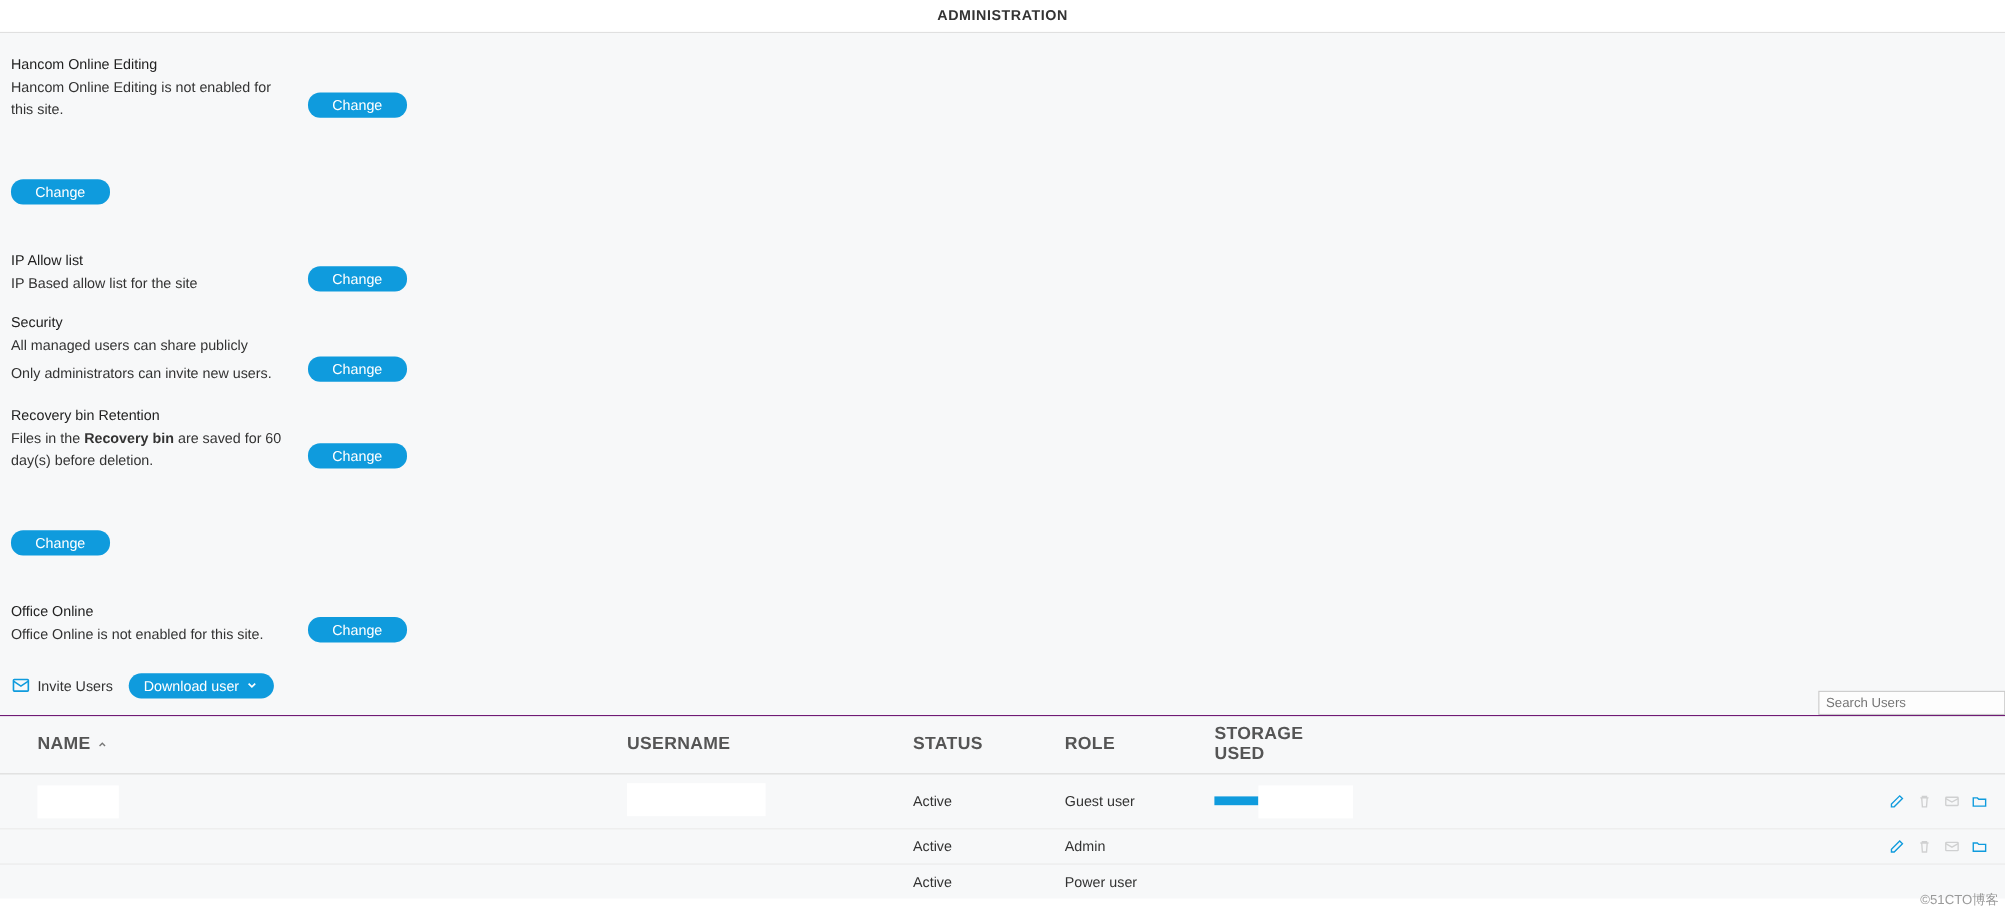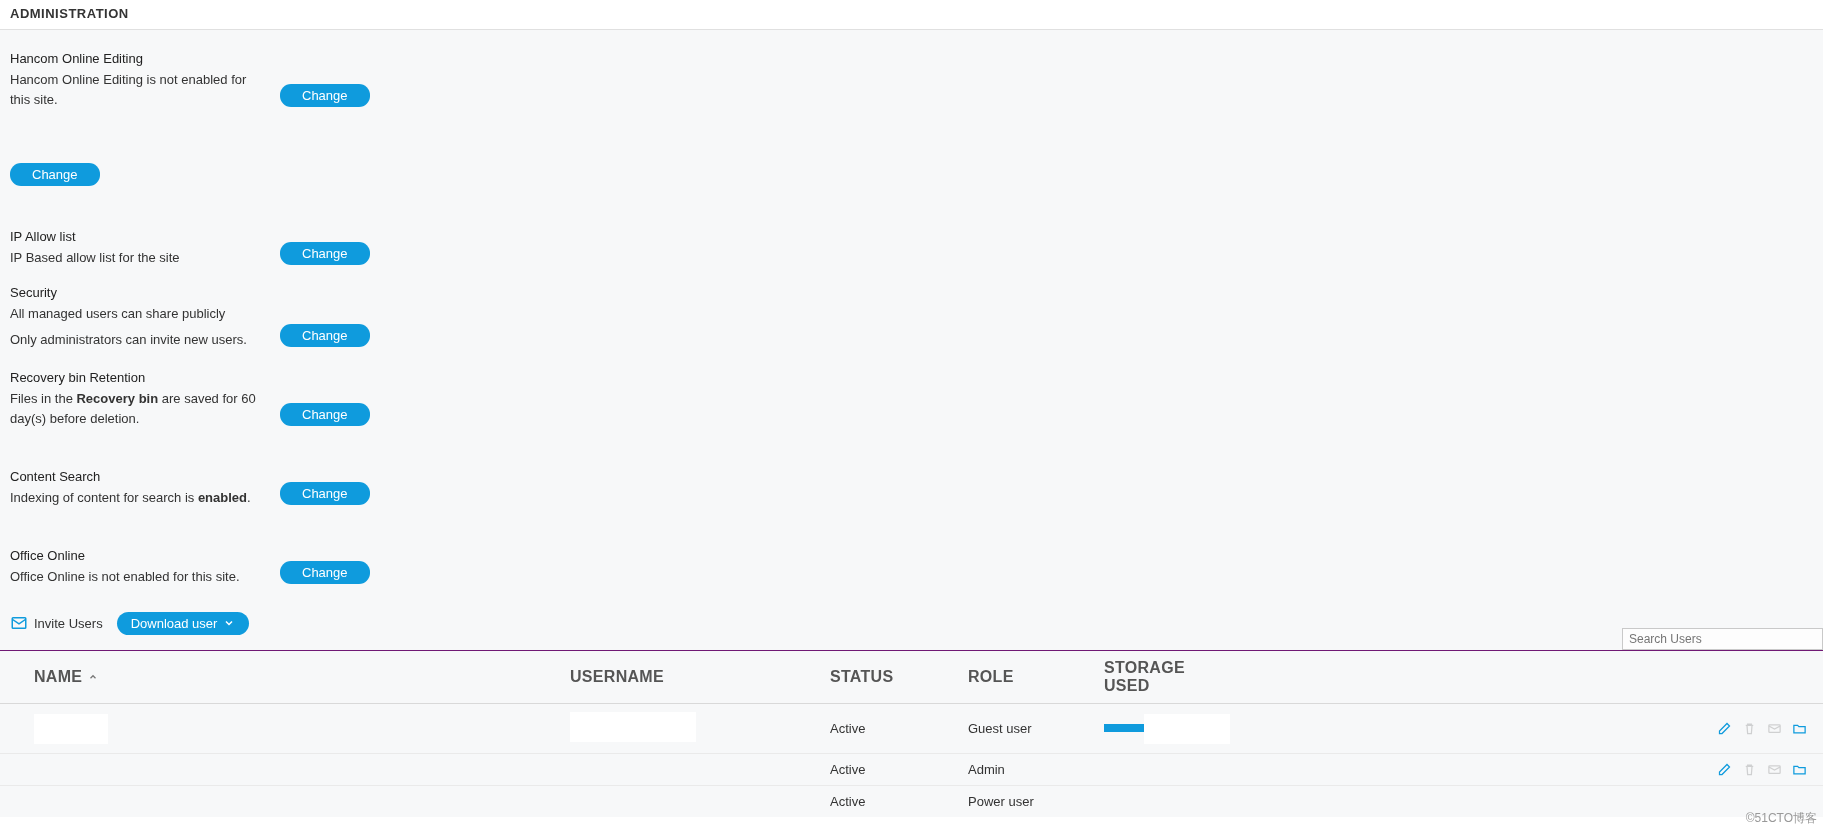--- a/index.html
+++ b/index.html
@@ -7,20 +7,21 @@
   body {
     font-family: "Segoe UI", Tahoma, Arial, sans-serif;
     font-size: 13px;
     color: #333;
     background: #fff;
   }
   .header-band {
     padding: 6px 10px 8px 10px;
     border-bottom: 1px solid #e0e0e0;
     background: #fff;
+    text-align: center;
   }
   .header-band h1 {
     font-size: 13px;
     font-weight: 700;
     letter-spacing: 0.5px;
     color: #333;
   }
   .content-wrap {
     background: #f7f8f9;
     width: 100%;
@@ -103,21 +104,21 @@
     font-size: 13px;
     cursor: pointer;
     height: 23px;
   }
   .dl-btn svg { width: 12px; height: 12px; }
   .search-users {
     margin-left: auto;
     margin-right: 0;
   }
   .search-users input {
-    width: 201px;
+    width: 170px;
     height: 22px;
     border: 1px solid #c9c9c9;
     padding: 2px 6px;
     font-size: 12px;
     color: #666;
     background: #fdfdfd;
     margin-top: 28px;
   }
   .search-bar-row {
     display:flex;
@@ -227,26 +228,20 @@
         <div class="setting-desc">
           <span>Files in the </span><strong>Recovery bin</strong><span> are saved for 60 day(s) before deletion.</span>
         </div>
       </div>
       <div class="setting-right">
         <button class="btn">Change</button>
       </div>
     </div>
 
     <div class="setting-block">
-      <div class="setting-left">
-        <div class="setting-title">Content Search</div>
-        <div class="setting-desc">
-          <span>Indexing of content for search is </span><strong>enabled</strong><span>.</span>
-        </div>
-      </div>
       <div class="setting-right">
         <button class="btn">Change</button>
       </div>
     </div>
 
     <div class="setting-block">
       <div class="setting-left">
         <div class="setting-title">Office Online</div>
         <div class="setting-desc">Office Online is not enabled for this site.</div>
       </div>

